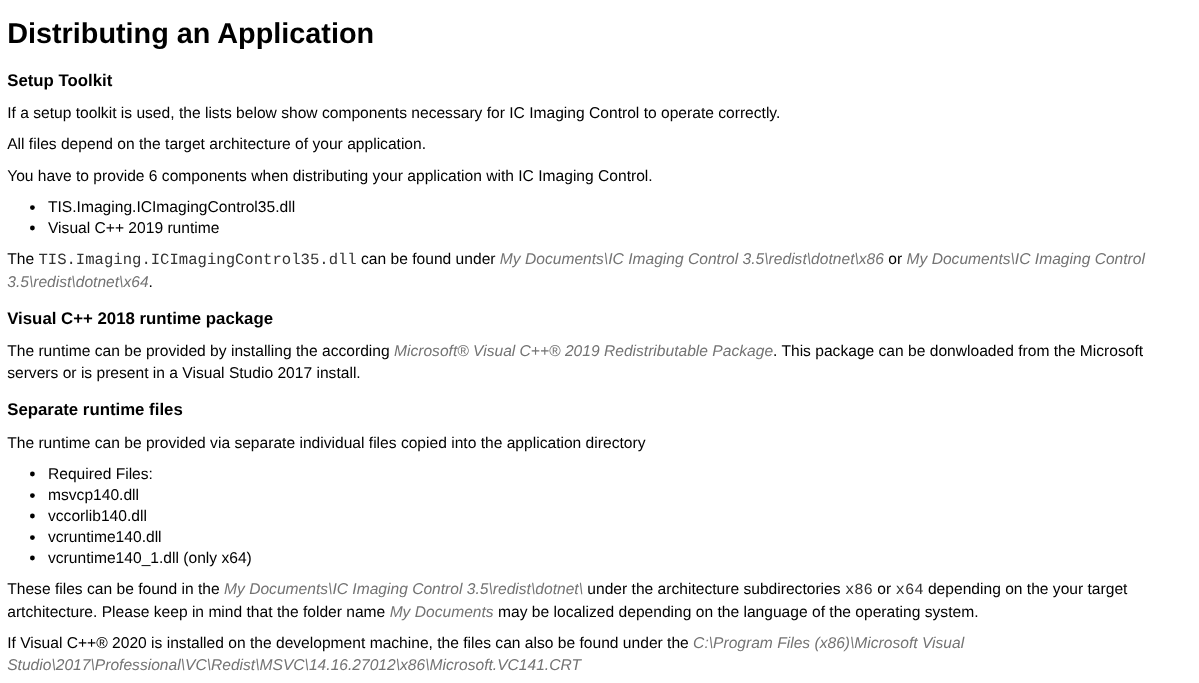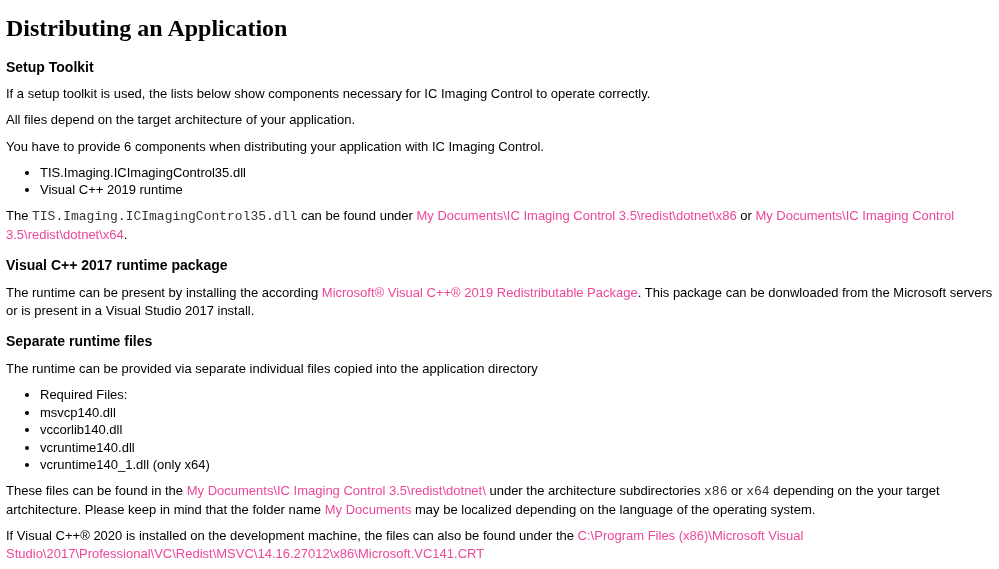--- a/index.html
+++ b/index.html
@@ -9,21 +9,20 @@
       color: #000;
       background: #fff;
       padding: 4px 6px;
       line-height: 1.4;
       width: 999px;
     }
     h1 {
       font-size: 24px;
       font-weight: bold;
       margin: 8px 0 10px 0;
-      font-family: Liberation Serif, serif;
     }
     h2 {
       font-size: 14px;
       font-weight: bold;
       margin: 12px 0 6px 0;
     }
     p {
       margin: 8px 0;
     }
     ul {
@@ -33,43 +32,44 @@
     }
     li {
       line-height: 1.35;
     }
     code {
       font-family: "Courier New", Courier, monospace;
       font-size: 13px;
       color: #333;
     }
     .link {
-      color: #ec4899;
+      color: #737373;
+      font-style: italic;
     }
   </style>
 </head>
 <body>
 
 <h1>Distributing an Application</h1>
 
 <h2>Setup Toolkit</h2>
 <p>If a setup toolkit is used, the lists below show components necessary for IC Imaging Control to operate correctly.</p>
 <p>All files depend on the target architecture of your application.</p>
 <p>You have to provide 6 components when distributing your application with IC Imaging Control.</p>
 <ul>
   <li>TIS.Imaging.ICImagingControl35.dll</li>
   <li>Visual C++ 2019 runtime</li>
 </ul>
 <p>
   <span>The </span><code>TIS.Imaging.ICImagingControl35.dll</code><span> can be found under </span><span class="link">My Documents\IC Imaging Control 3.5\redist\dotnet\x86</span><span> or </span><span class="link">My Documents\IC Imaging Control 3.5\redist\dotnet\x64</span><span>.</span>
 </p>
 
-<h2>Visual C++ 2017 runtime package</h2>
+<h2>Visual C++ 2018 runtime package</h2>
 <p>
-  <span>The runtime can be present by installing the according </span><span class="link">Microsoft® Visual C++® 2019 Redistributable Package</span><span>. This package can be donwloaded from the Microsoft servers or is present in a Visual Studio 2017 install.</span>
+  <span>The runtime can be provided by installing the according </span><span class="link">Microsoft® Visual C++® 2019 Redistributable Package</span><span>. This package can be donwloaded from the Microsoft servers or is present in a Visual Studio 2017 install.</span>
 </p>
 
 <h2>Separate runtime files</h2>
 <p>The runtime can be provided via separate individual files copied into the application directory</p>
 <ul>
   <li>Required Files:</li>
   <li>msvcp140.dll</li>
   <li>vccorlib140.dll</li>
   <li>vcruntime140.dll</li>
   <li>vcruntime140_1.dll (only x64)</li>

